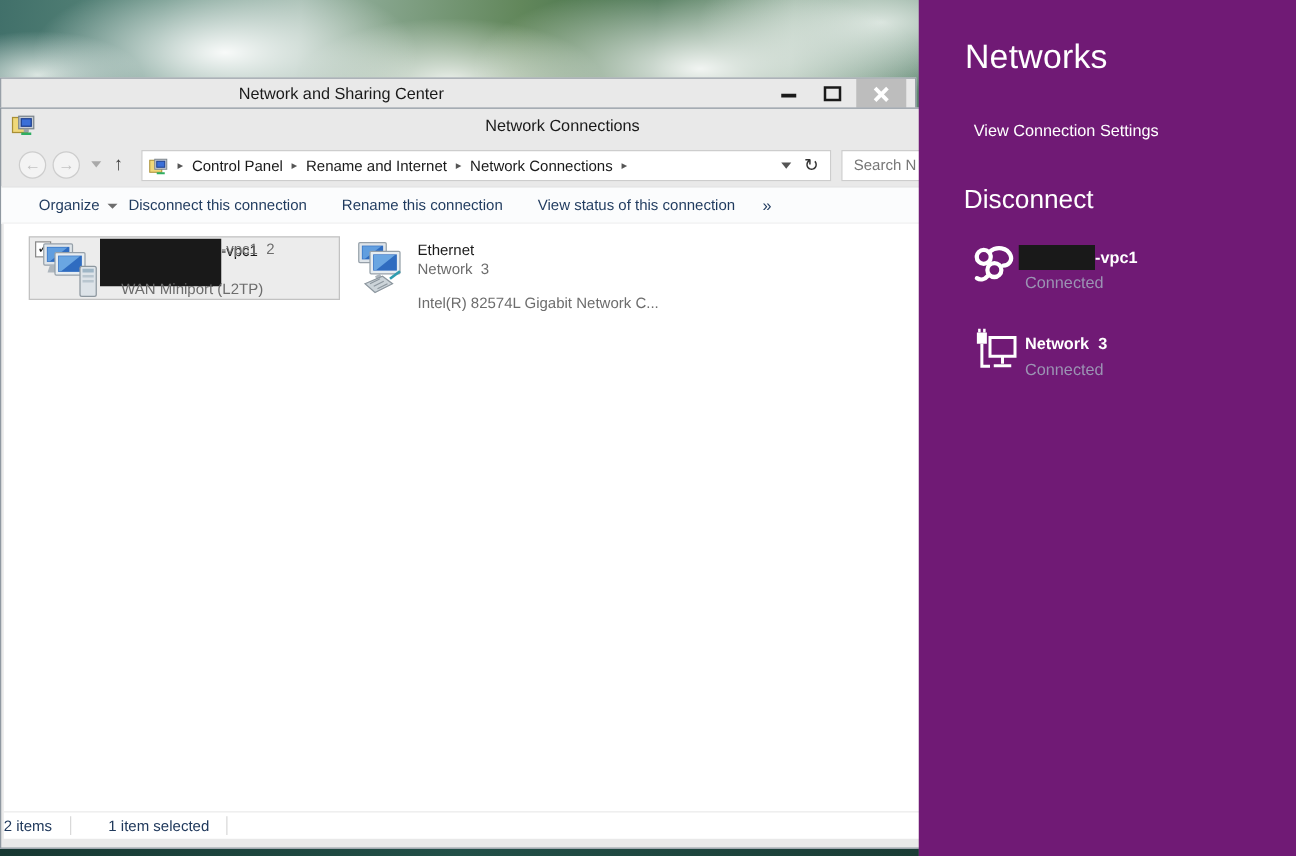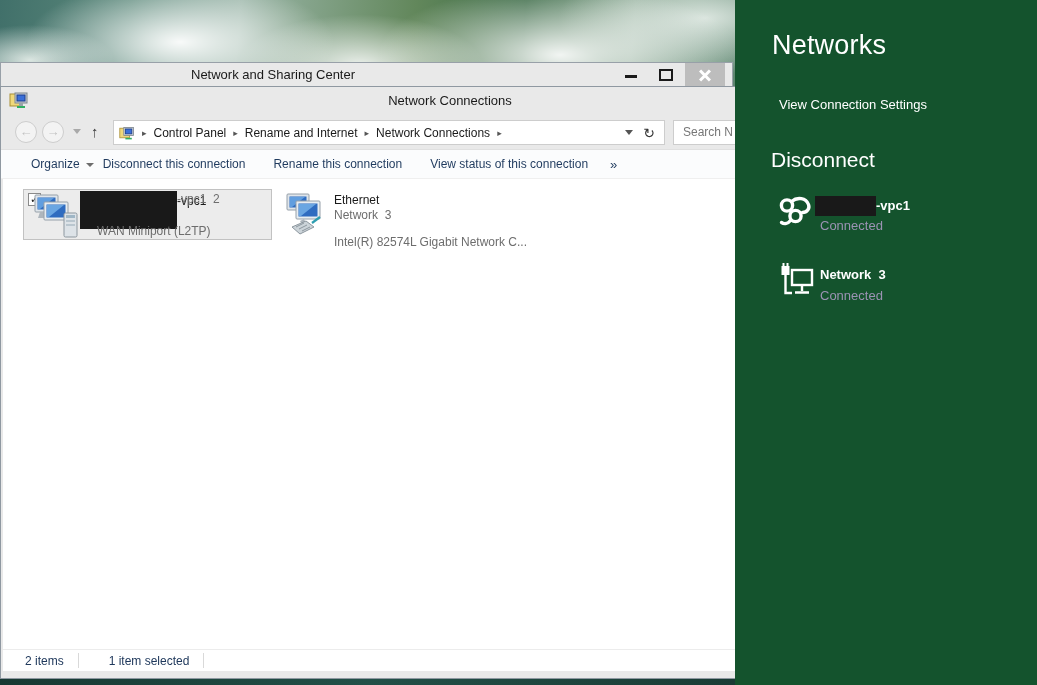--- a/index.html
+++ b/index.html
@@ -80,25 +80,25 @@
   .il { position:absolute; font-size:12px; white-space:pre; }
   .il-black { color:#1a1a1a; } .il-gray { color:#6d6d6d; }
   .i1-l1 { left:153px; top:4px; } .i1-l2 { left:153px; top:2px; } .i1-l3 { left:73px; top:34px; }
   .i2-l1 { left:50px; top:4px; } .i2-l2 { left:50px; top:19px; } .i2-l3 { left:50px; top:46px; }
   .redact { position:absolute; background:#191919; }
   .redact-item { left:56px; top:1px; width:97px; height:38px; }
 
   
   .statusbar { position:absolute; left:2px; right:2px; bottom:7px; height:22px; background:#fff;
     border-top:1px solid #ececec; display:flex; align-items:center; font-size:12px; color:#20395c; }
-  .st { margin-left:22px; } .st2 { margin-left:30px; }
+  .st { } .st2 { margin-left:30px; }
   .st-sep { width:1px; height:15px; background:#d9d9d9; margin-left:14px; }
 
   
-  .panel { position:absolute; left:735px; top:0; width:302px; height:685px; background:#14532d;
+  .panel { position:absolute; left:735px; top:0; width:302px; height:685px; background:#701a75;
     color:#fff; z-index:5; }
   .panel-title { position:absolute; left:37px; top:30px; font-size:27px; font-weight:400; letter-spacing:.2px; }
   .panel-link { position:absolute; left:44px; top:97px; font-size:13px; }
   .panel-section { position:absolute; left:36px; top:148px; font-size:21px; font-weight:400; }
   .pc-icon1 { position:absolute; left:43px; top:195px; }
   .pc-icon2 { position:absolute; left:45px; top:262px; }
   .pc-name { position:absolute; font-size:13px; font-weight:bold; white-space:pre; }
   .pc1-name { left:141px; top:198px; }
   .pc2-name { left:85px; top:267px; }
   .pc-status { position:absolute; font-size:13px; color:#9b93b3; }

